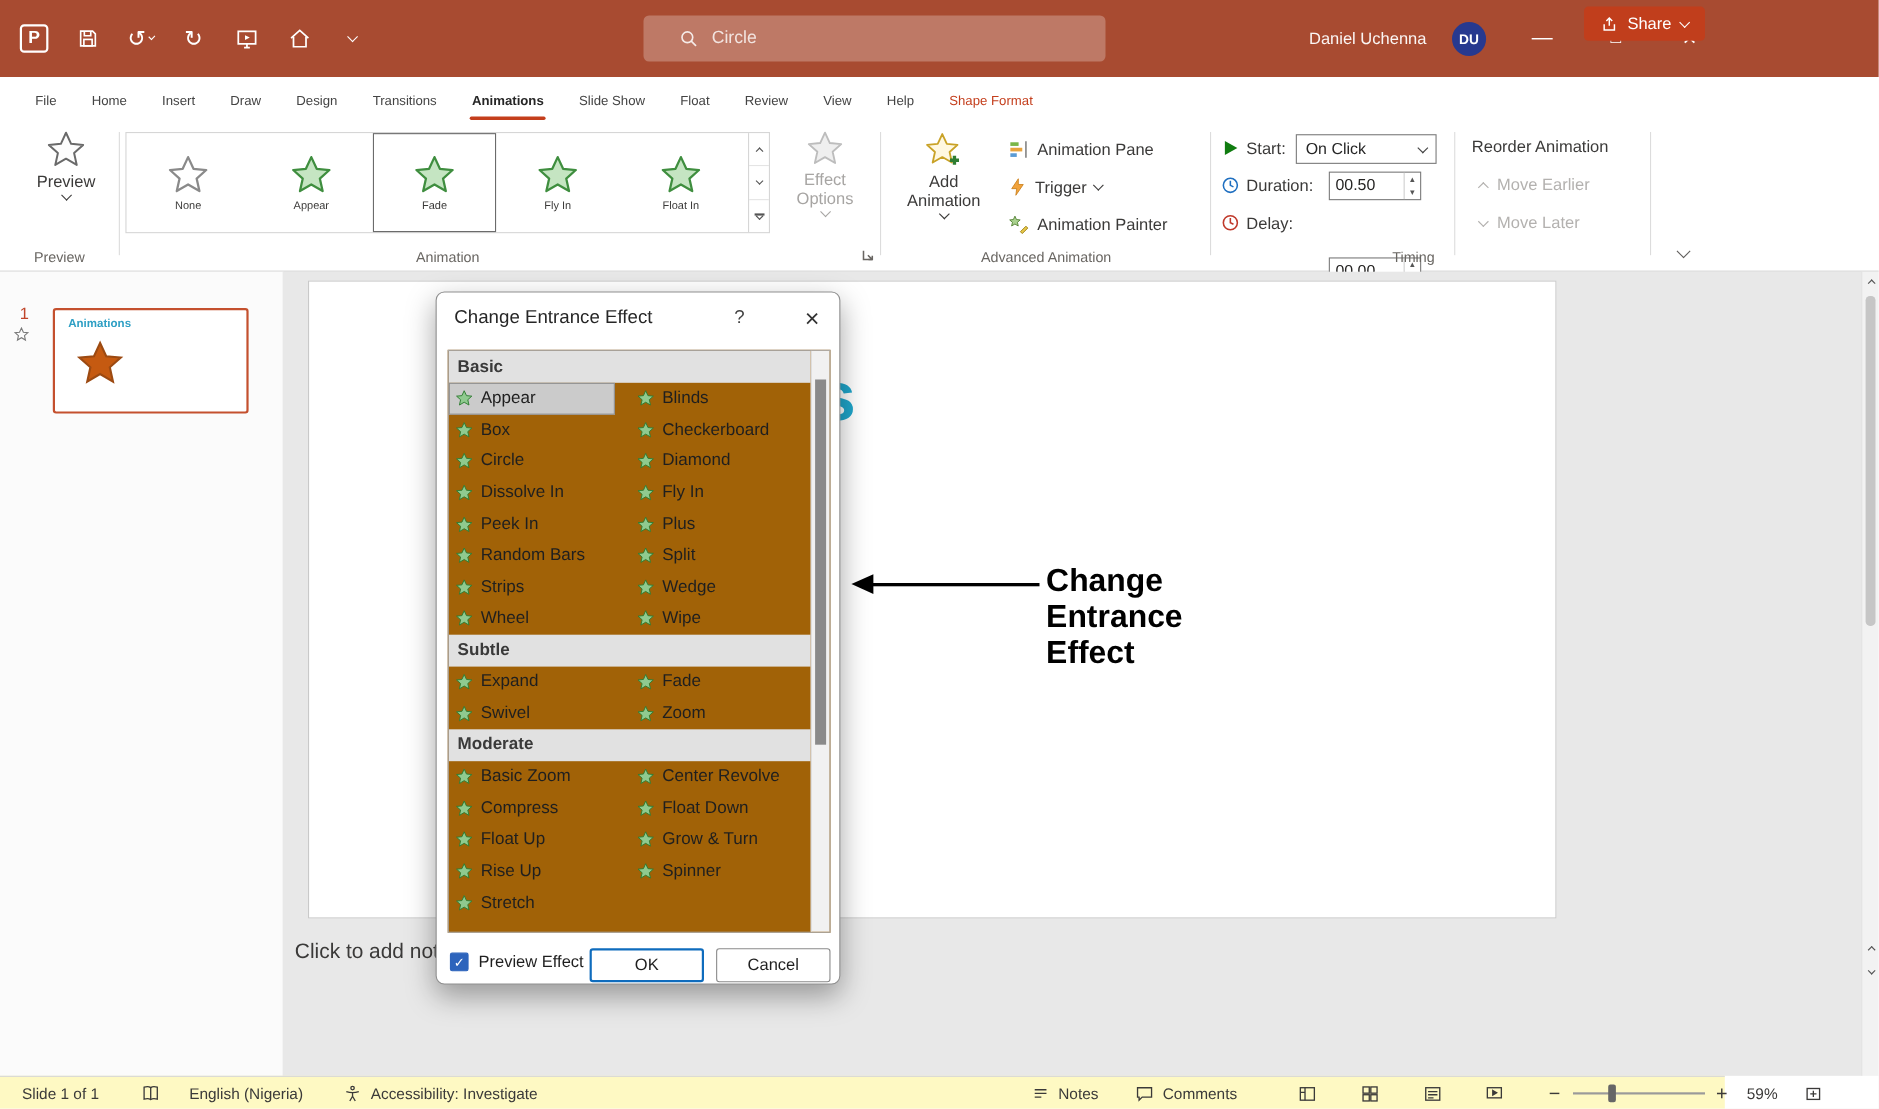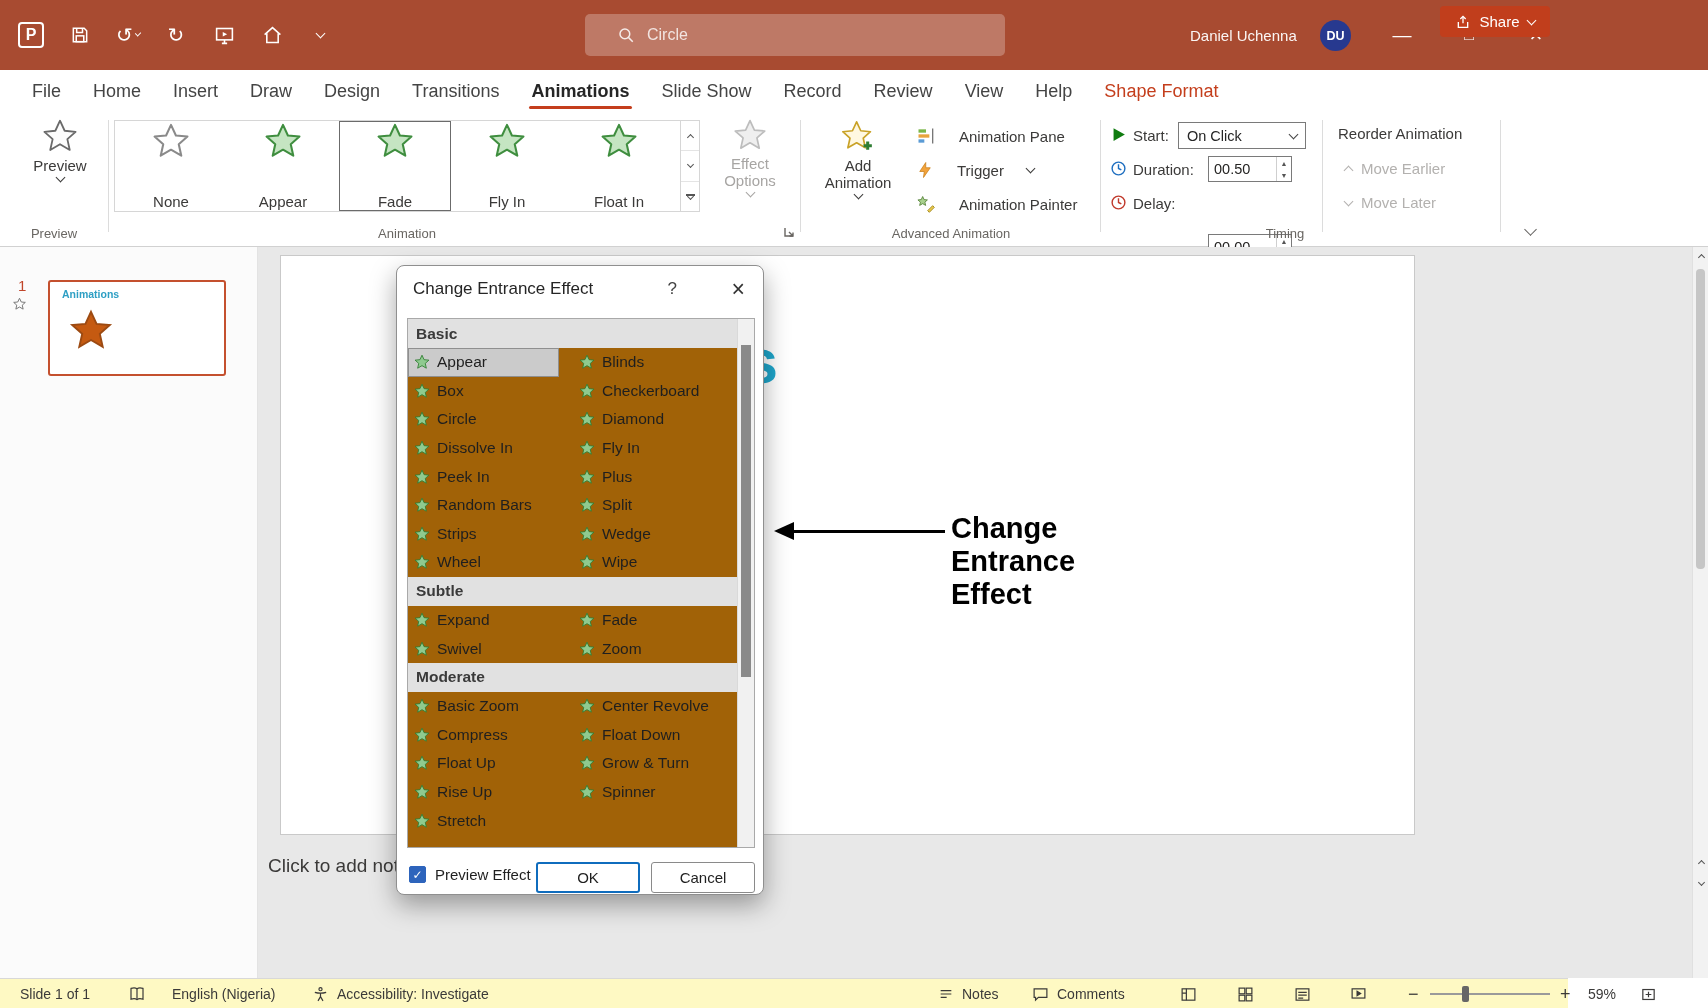--- a/index.html
+++ b/index.html
@@ -21,48 +21,48 @@
   .ppt-logo { width:26px; height:26px; border:2px solid #fff; border-radius:4px; font-weight:bold; font-size:16px; display:flex; align-items:center; justify-content:center; }
   .tb-title { position:absolute; left:316px; top:0; height:70px; display:flex; align-items:center; font-size:15.5px; color:rgba(255,255,255,.95); letter-spacing:.2px; }
   .tb-search { position:absolute; left:585px; top:14px; width:420px; height:42px; background:rgba(255,255,255,.26); border-radius:5px; display:flex; align-items:center; padding-left:32px; gap:12px; color:rgba(255,255,255,.8); font-size:16px; }
   .tb-username { position:absolute; left:1190px; top:0; height:70px; display:flex; align-items:center; font-size:15px; color:rgba(255,255,255,.95); }
   .tb-avatar { position:absolute; left:1320px; top:20px; width:31px; height:31px; border-radius:50%; background:#27398F; color:#fff; font-size:12.5px; font-weight:bold; display:flex; align-items:center; justify-content:center; }
   .win-btn { position:absolute; top:0; width:56px; height:70px; display:flex; align-items:center; justify-content:center; font-size:19px; color:#fff; cursor:default; }
   .win-min { left:1374px; } .win-max { left:1441px; font-size:16px; } .win-close { left:1508px; font-size:22px; }
 
   
   .tabsrow { position:absolute; left:0; top:70px; width:1708px; height:42px; background:#fff; display:flex; align-items:center; padding-left:16px; }
-  .tab { padding:0 16px; height:42px; display:flex; align-items:center; font-size:18px; color:#444; position:relative; cursor:default; }
+  .tab { padding:0 16px; height:42px; display:flex; align-items:center; font-size:12px; color:#444; position:relative; cursor:default; }
   .tab.active { font-weight:bold; color:#262626; }
   .tab.active::after { content:""; position:absolute; left:14px; right:14px; bottom:3px; height:3px; background:#C43E1C; border-radius:2px; }
   .tab.contextual { color:#C43E1C; }
   .share-btn { position:absolute; left:1440px; top:6px; width:110px; height:31px; background:#C13E1C; color:#fff; border-radius:4px; display:flex; align-items:center; justify-content:center; gap:8px; font-size:15px; cursor:default; }
   .share-btn .chv { border-color:#fff; }
 
   
   .ribbon { position:absolute; left:0; top:112px; width:1708px; height:135px; background:#fff; border-bottom:1px solid #D1D1D1; }
   .gdiv { position:absolute; top:8px; height:112px; width:1px; background:#DCDCDC; }
   .grp-label { position:absolute; bottom:5px; font-size:13px; color:#696662; text-align:center; }
   .bigbtn { position:absolute; top:6px; display:flex; flex-direction:column; align-items:center; gap:3px; font-size:15px; color:#3B3A39; text-align:center; cursor:default; }
   .bigbtn .cap { line-height:17px; }
   .disabled-txt { color:#A7A5A3 !important; }
 
   .gallery { position:absolute; left:114px; top:8px; width:586px; height:92px; border:1px solid #D6D6D6; background:#fff; display:flex; }
   .gal-items { display:flex; flex:1; align-items:stretch; }
-  .gal-item { width:112px; display:flex; flex-direction:column; align-items:center; justify-content:space-between; gap:4px; font-size:15px; color:#3B3A39; border:1.5px solid transparent; cursor:default; }
+  .gal-item { width:112px; display:flex; flex-direction:column; align-items:center; justify-content:center; gap:4px; font-size:10px; color:#3B3A39; border:1.5px solid transparent; cursor:default; }
   .gal-item.selected { border-color:#6B6B6B; }
   .gal-scroll { width:19px; border-left:1px solid #D6D6D6; display:flex; flex-direction:column; }
   .gal-scroll > div { flex:1; display:flex; align-items:center; justify-content:center; color:#555; border-bottom:1px solid #E4E4E4; cursor:default; }
   .gal-scroll > div:last-child { border-bottom:none; flex-direction:column; gap:1px; }
   .gal-scroll .bar { width:9px; height:1.6px; background:#555; }
   .gal-scroll .chv { width:5px; height:5px; }
 
   .launcher { position:absolute; left:782px; top:113px; width:14px; height:14px; color:#696662; cursor:default; }
 
-  .smallbtn { position:absolute; display:flex; align-items:center; gap:23px; font-size:15px; color:#3B3A39; cursor:default; height:28px; }
+  .smallbtn { position:absolute; display:flex; align-items:center; gap:7px; font-size:15px; color:#3B3A39; cursor:default; height:28px; }
 
   .timing-label { position:absolute; font-size:15px; color:#3B3A39; }
   .combo { position:absolute; height:27px; border:1px solid #7A7A7A; background:#fff; display:flex; align-items:center; padding-left:8px; font-size:14.5px; color:#262626; cursor:default; }
   .combo .chv { position:absolute; right:8px; color:#444; }
   .spin { position:absolute; height:26px; width:84px; border:1px solid #7A7A7A; background:#fff; display:flex; font-size:14.5px; cursor:text; }
   .spin .val { flex:1; display:flex; align-items:center; padding-left:5px; }
   .spin .steps { width:15px; border-left:1px solid #CFCFCF; display:flex; flex-direction:column; }
   .spin .steps span { flex:1; display:flex; align-items:center; justify-content:center; font-size:7px; color:#555; cursor:default; }
 
   .reorder-item { position:absolute; display:flex; align-items:center; gap:9px; font-size:15px; color:#B3B1AF; cursor:default; }
@@ -166,21 +166,21 @@
 
 <div class="tabsrow">
     <div class="tab">File</div>
     <div class="tab">Home</div>
     <div class="tab">Insert</div>
     <div class="tab">Draw</div>
     <div class="tab">Design</div>
     <div class="tab">Transitions</div>
     <div class="tab active">Animations</div>
     <div class="tab">Slide Show</div>
-    <div class="tab">Record</div>
+    <div class="tab">Float</div>
     <div class="tab">Review</div>
     <div class="tab">View</div>
     <div class="tab">Help</div>
     <div class="tab contextual">Shape Format</div>
   </div>
 <div class="share-btn">
   <span class="ico">
     <svg width="16" height="16" viewBox="0 0 24 24" fill="none" stroke="#fff" stroke-width="2">
         <path d="M12 14V4"></path>
         <path d="M8 7.5L12 3.5l4 4"></path>

